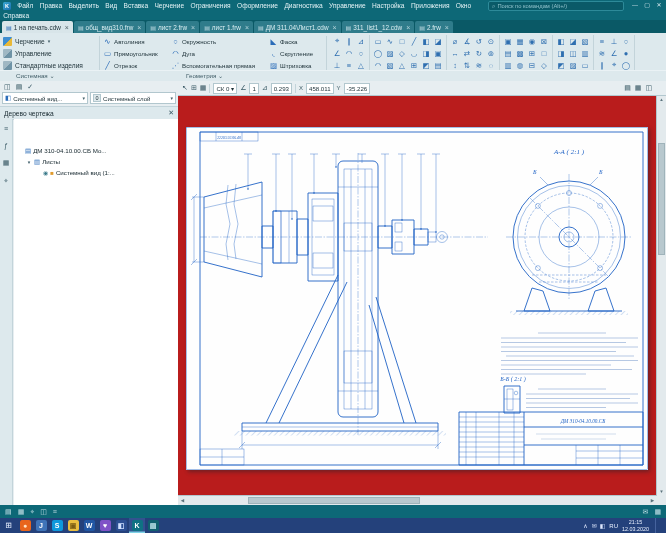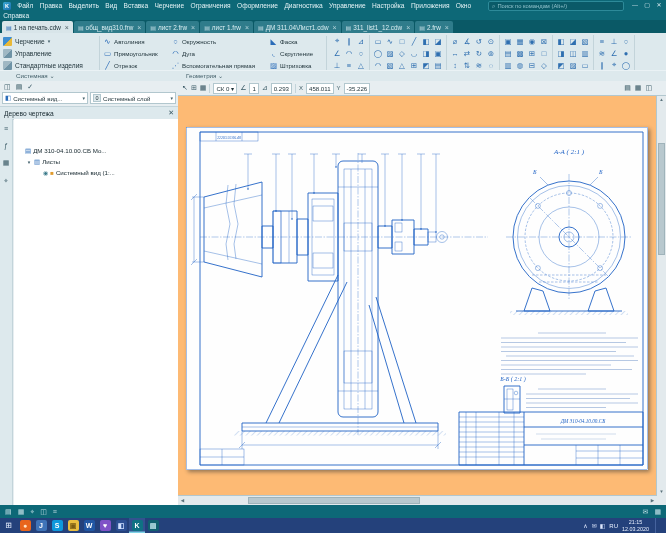--- a/index.html
+++ b/index.html
@@ -61,21 +61,21 @@
   .sidestrip{position:absolute;left:0;top:38px;bottom:0;width:13px;background:#dde9ed;border-right:1px solid #c3d4da;
              display:flex;flex-direction:column;align-items:center;gap:10px;padding-top:6px;box-sizing:border-box;}
   .sicon{font-size:7px;color:#3a5a66;}
   .tree{position:absolute;left:14px;top:38px;right:0;bottom:0;background:#fff;padding-top:26px;box-sizing:border-box;}
   .trow{height:11px;display:flex;align-items:center;gap:2px;font-size:6.2px;color:#15272e;white-space:nowrap;overflow:hidden;}
   .trow .exp{font-size:5px;color:#3a5a66;width:6px;flex:none;text-align:center;}
   .trow .tic{font-size:6.5px;color:#2b6cb8;flex:none;}
   .trow .pre1{color:#3a7a8a;font-size:6px;flex:none;}
   .trow .pre2{color:#e09b2d;font-size:6px;flex:none;}
   
-  .canvas{position:absolute;left:178px;top:81px;right:0;height:424px;background:#fdba74;overflow:hidden;}
+  .canvas{position:absolute;left:178px;top:81px;right:0;height:424px;background:#b91c1c;overflow:hidden;}
   .ctoolbar{position:absolute;top:0;left:0;right:0;height:14px;background:#e7eef1;border-bottom:1px solid #b2c7ce;
             display:flex;align-items:center;gap:3px;padding:0 4px;z-index:3;}
   .ctf{background:#fff;border:1px solid #b2c7ce;height:9px;line-height:9px;padding:0 2px;font-size:6.1px;color:#1d3138;white-space:nowrap;}
   .ctl{color:#44606a;font-size:6px;}
   .cti{font-size:7px;color:#3a5a66;}
   .ctsep{width:1px;height:9px;background:#c3d4da;}
   .ctright{margin-left:auto;display:flex;gap:4px;padding-right:10px;}
   .vscroll{position:absolute;right:0;top:14px;width:9px;bottom:9px;background:#e3eaed;border-left:1px solid #b2c7ce;z-index:2;}
   .vthumb{position:absolute;left:1px;right:1px;top:48px;height:110px;background:#b8c8ce;border:1px solid #9fb3ba;}
   .sarrow{position:absolute;font-size:4.5px;color:#5a727b;width:9px;height:9px;text-align:center;line-height:9px;}

